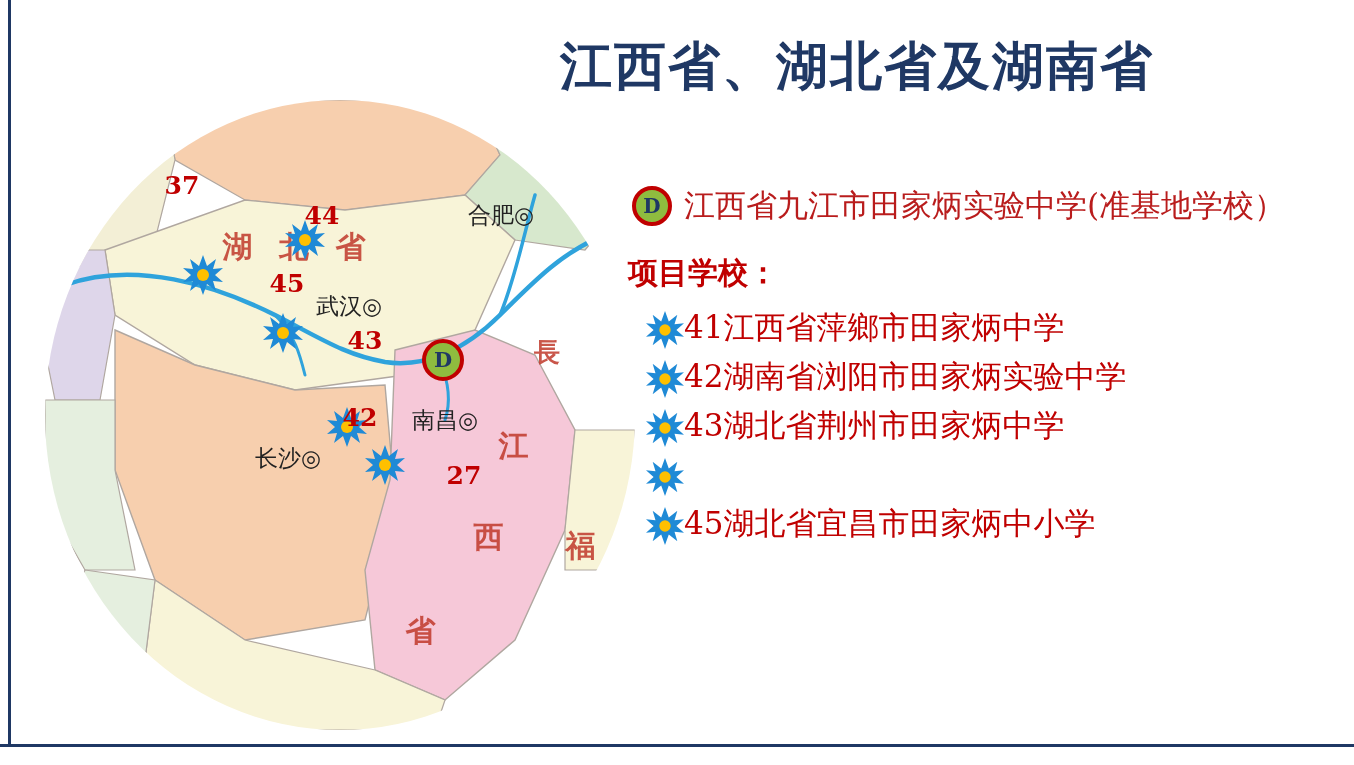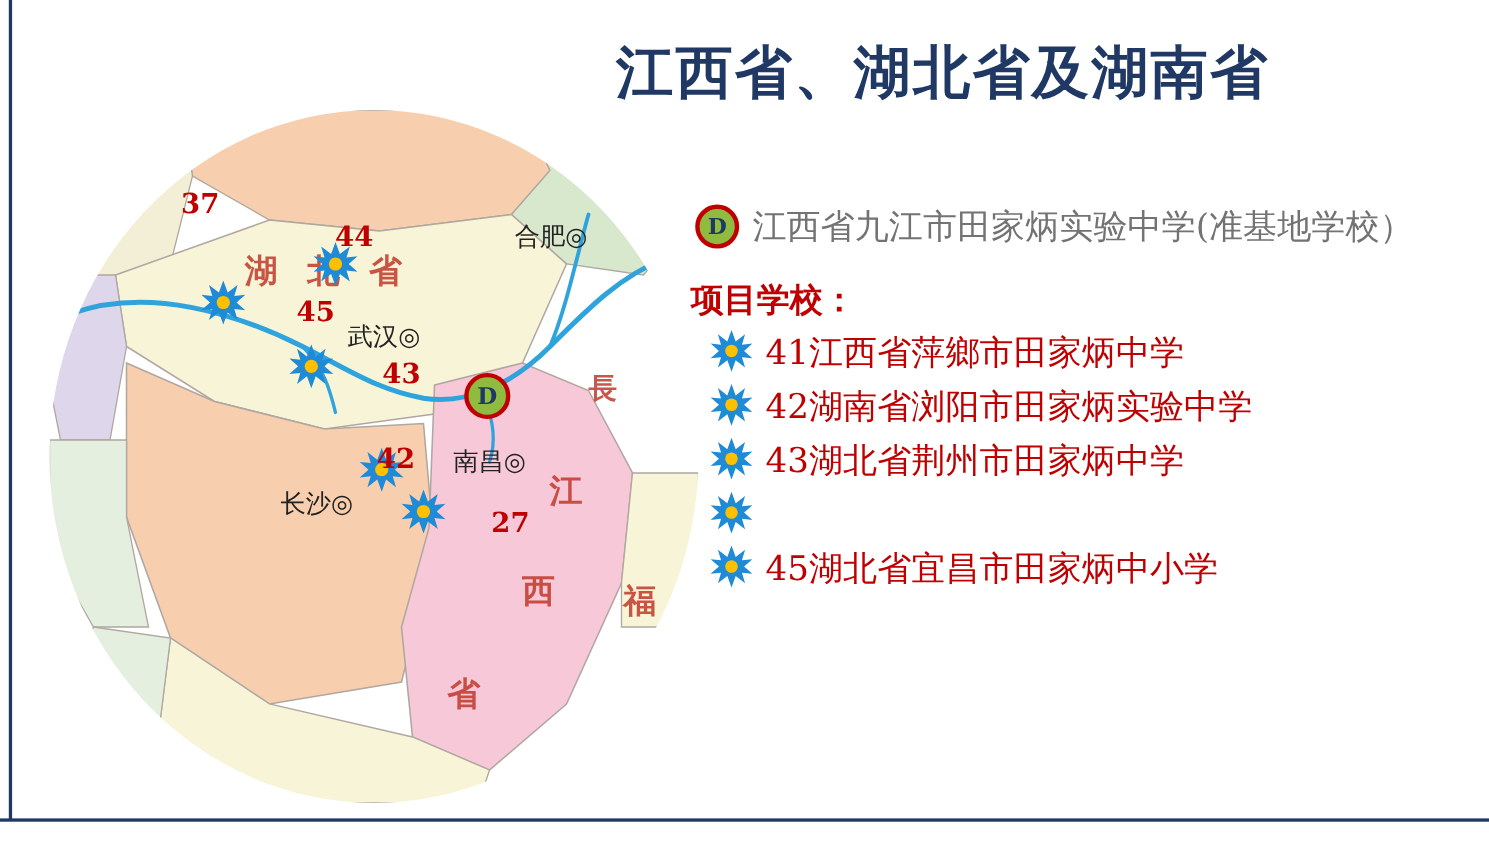--- a/index.html
+++ b/index.html
@@ -161,38 +161,38 @@
     border: 4px solid #c00000;
     box-sizing: border-box;
     color: #1f3864;
     font-family: "DejaVu Serif", serif;
     font-weight: 700;
     font-size: 20px;
     line-height: 32px;
     text-align: center;
   }
   .base-text {
-    color: #737373;
+    color: #b91c1c;
     font-family: "DejaVu Serif", serif;
     font-size: 31px;
     white-space: nowrap;
   }
   .proj-heading {
     color: #c00000;
     font-family: "DejaVu Serif", serif;
     font-weight: 700;
     font-size: 30px;
     margin: 26px 0 6px 0;
     white-space: nowrap;
   }
   .proj-list { margin: 0; padding: 0; list-style: none; }
   .proj-item {
     display: flex;
-    align-items: flex-start;
-    gap: 12px;
+    align-items: flex-end;
+    gap: 0;
     margin-left: 18px;
     height: 49px;
   }
   .proj-star { width: 38px; height: 38px; flex: 0 0 38px; }
   .proj-star svg { display: block; width: 38px; height: 38px; }
   .proj-text {
     color: #c00000;
     font-family: "DejaVu Serif", serif;
     font-size: 31px;
     white-space: nowrap;

